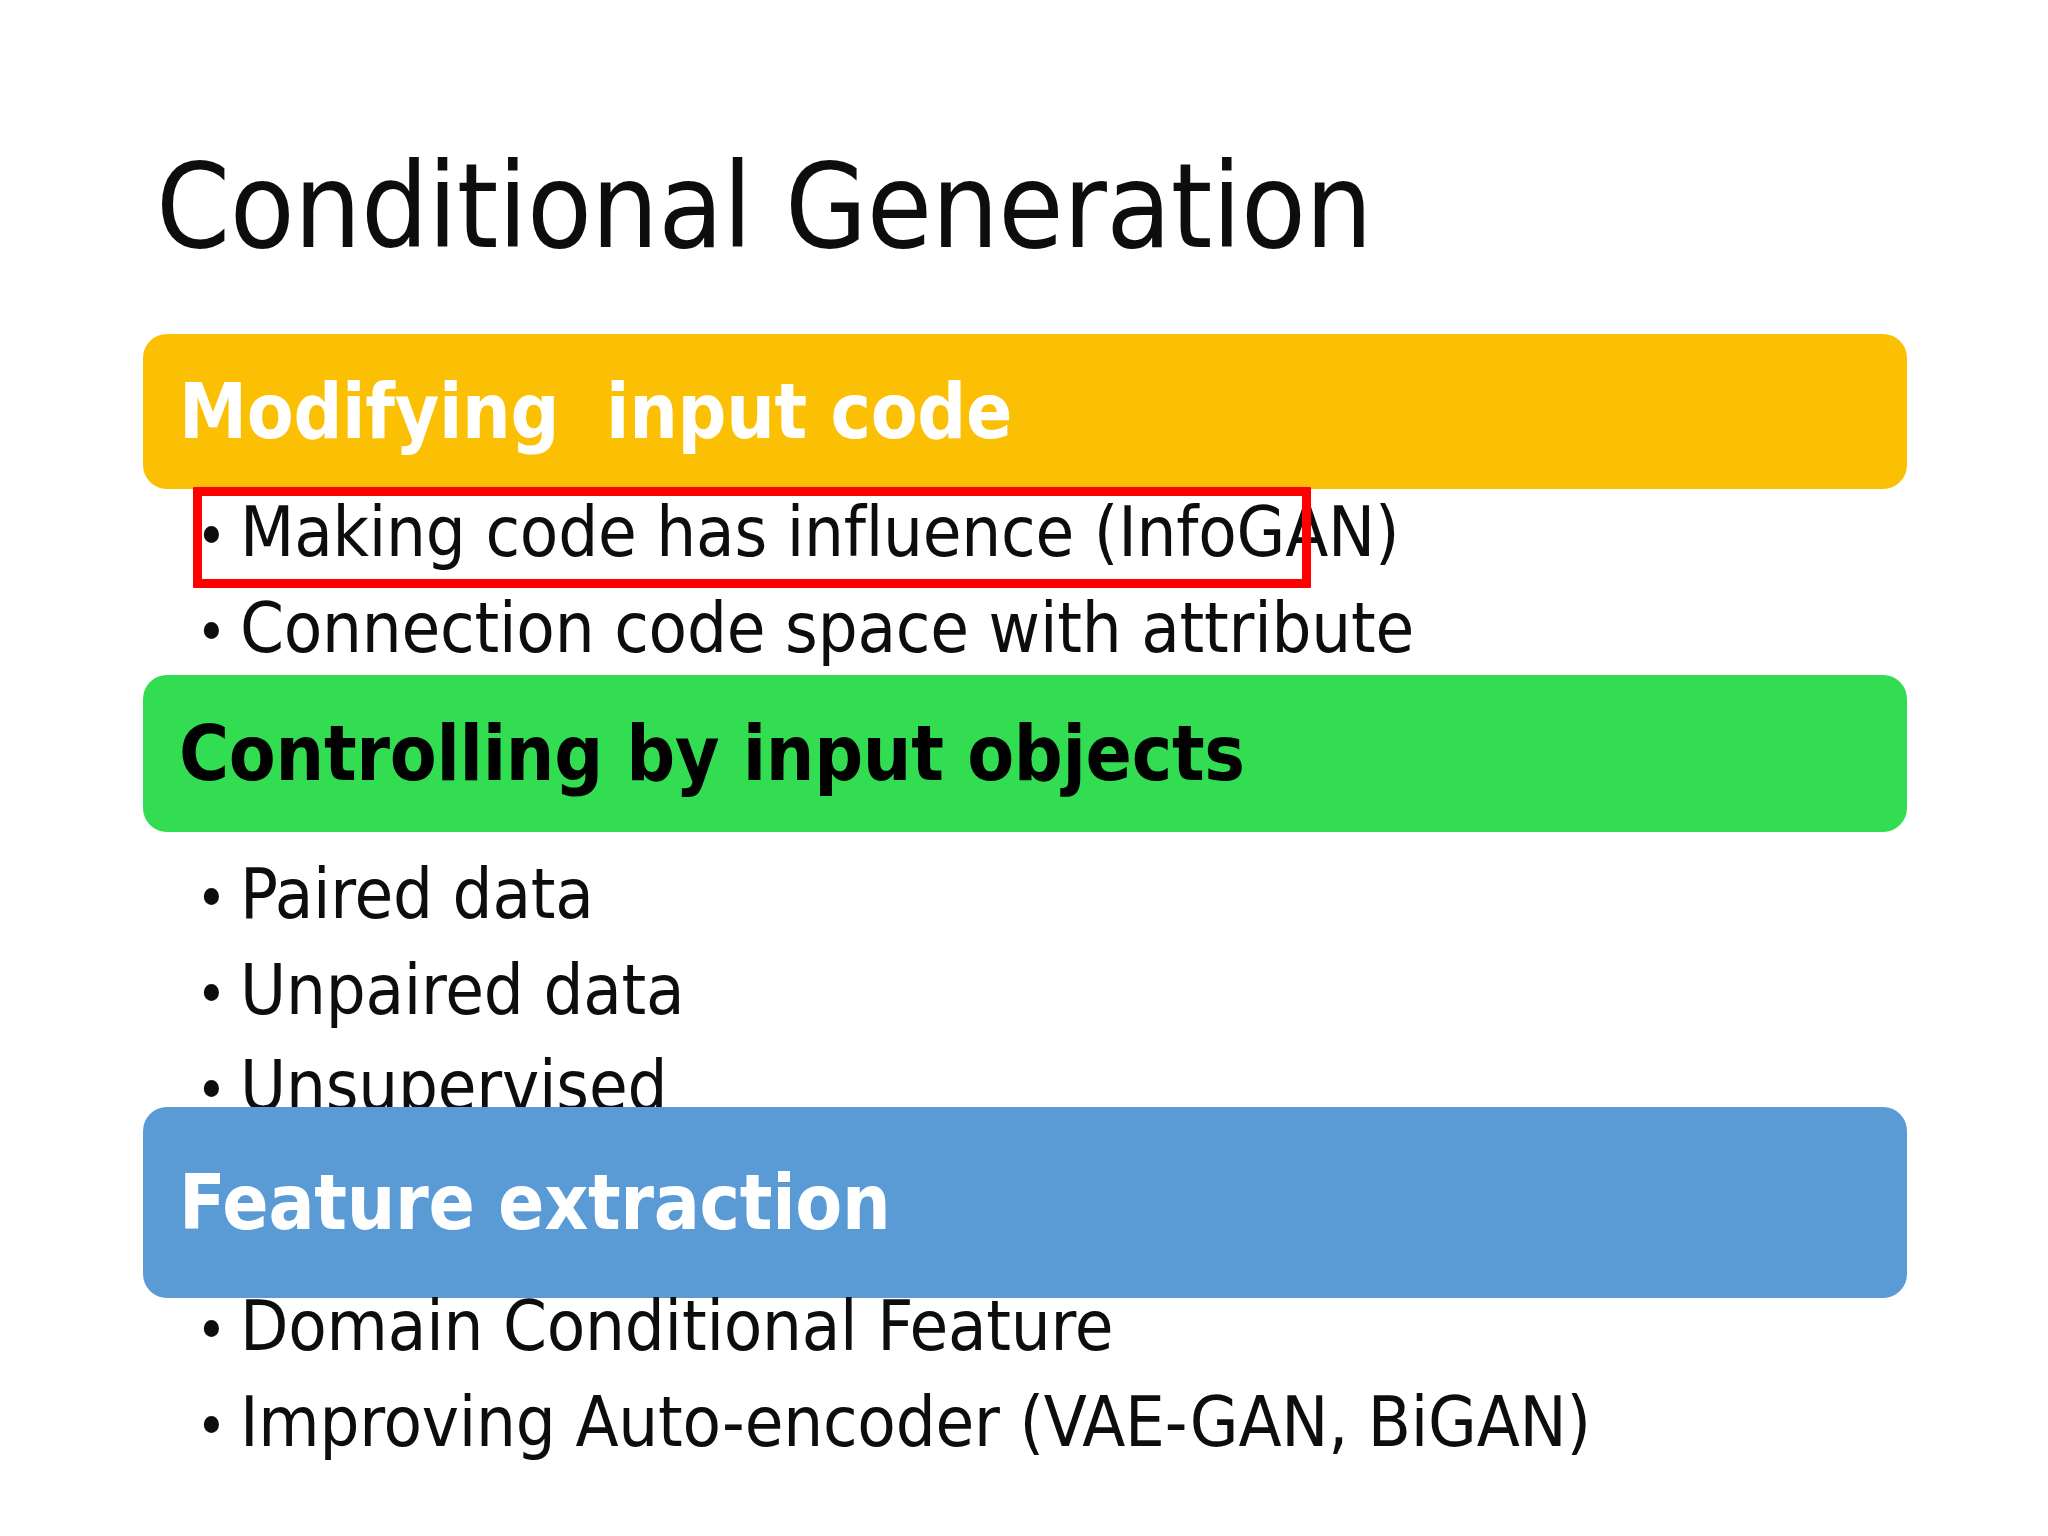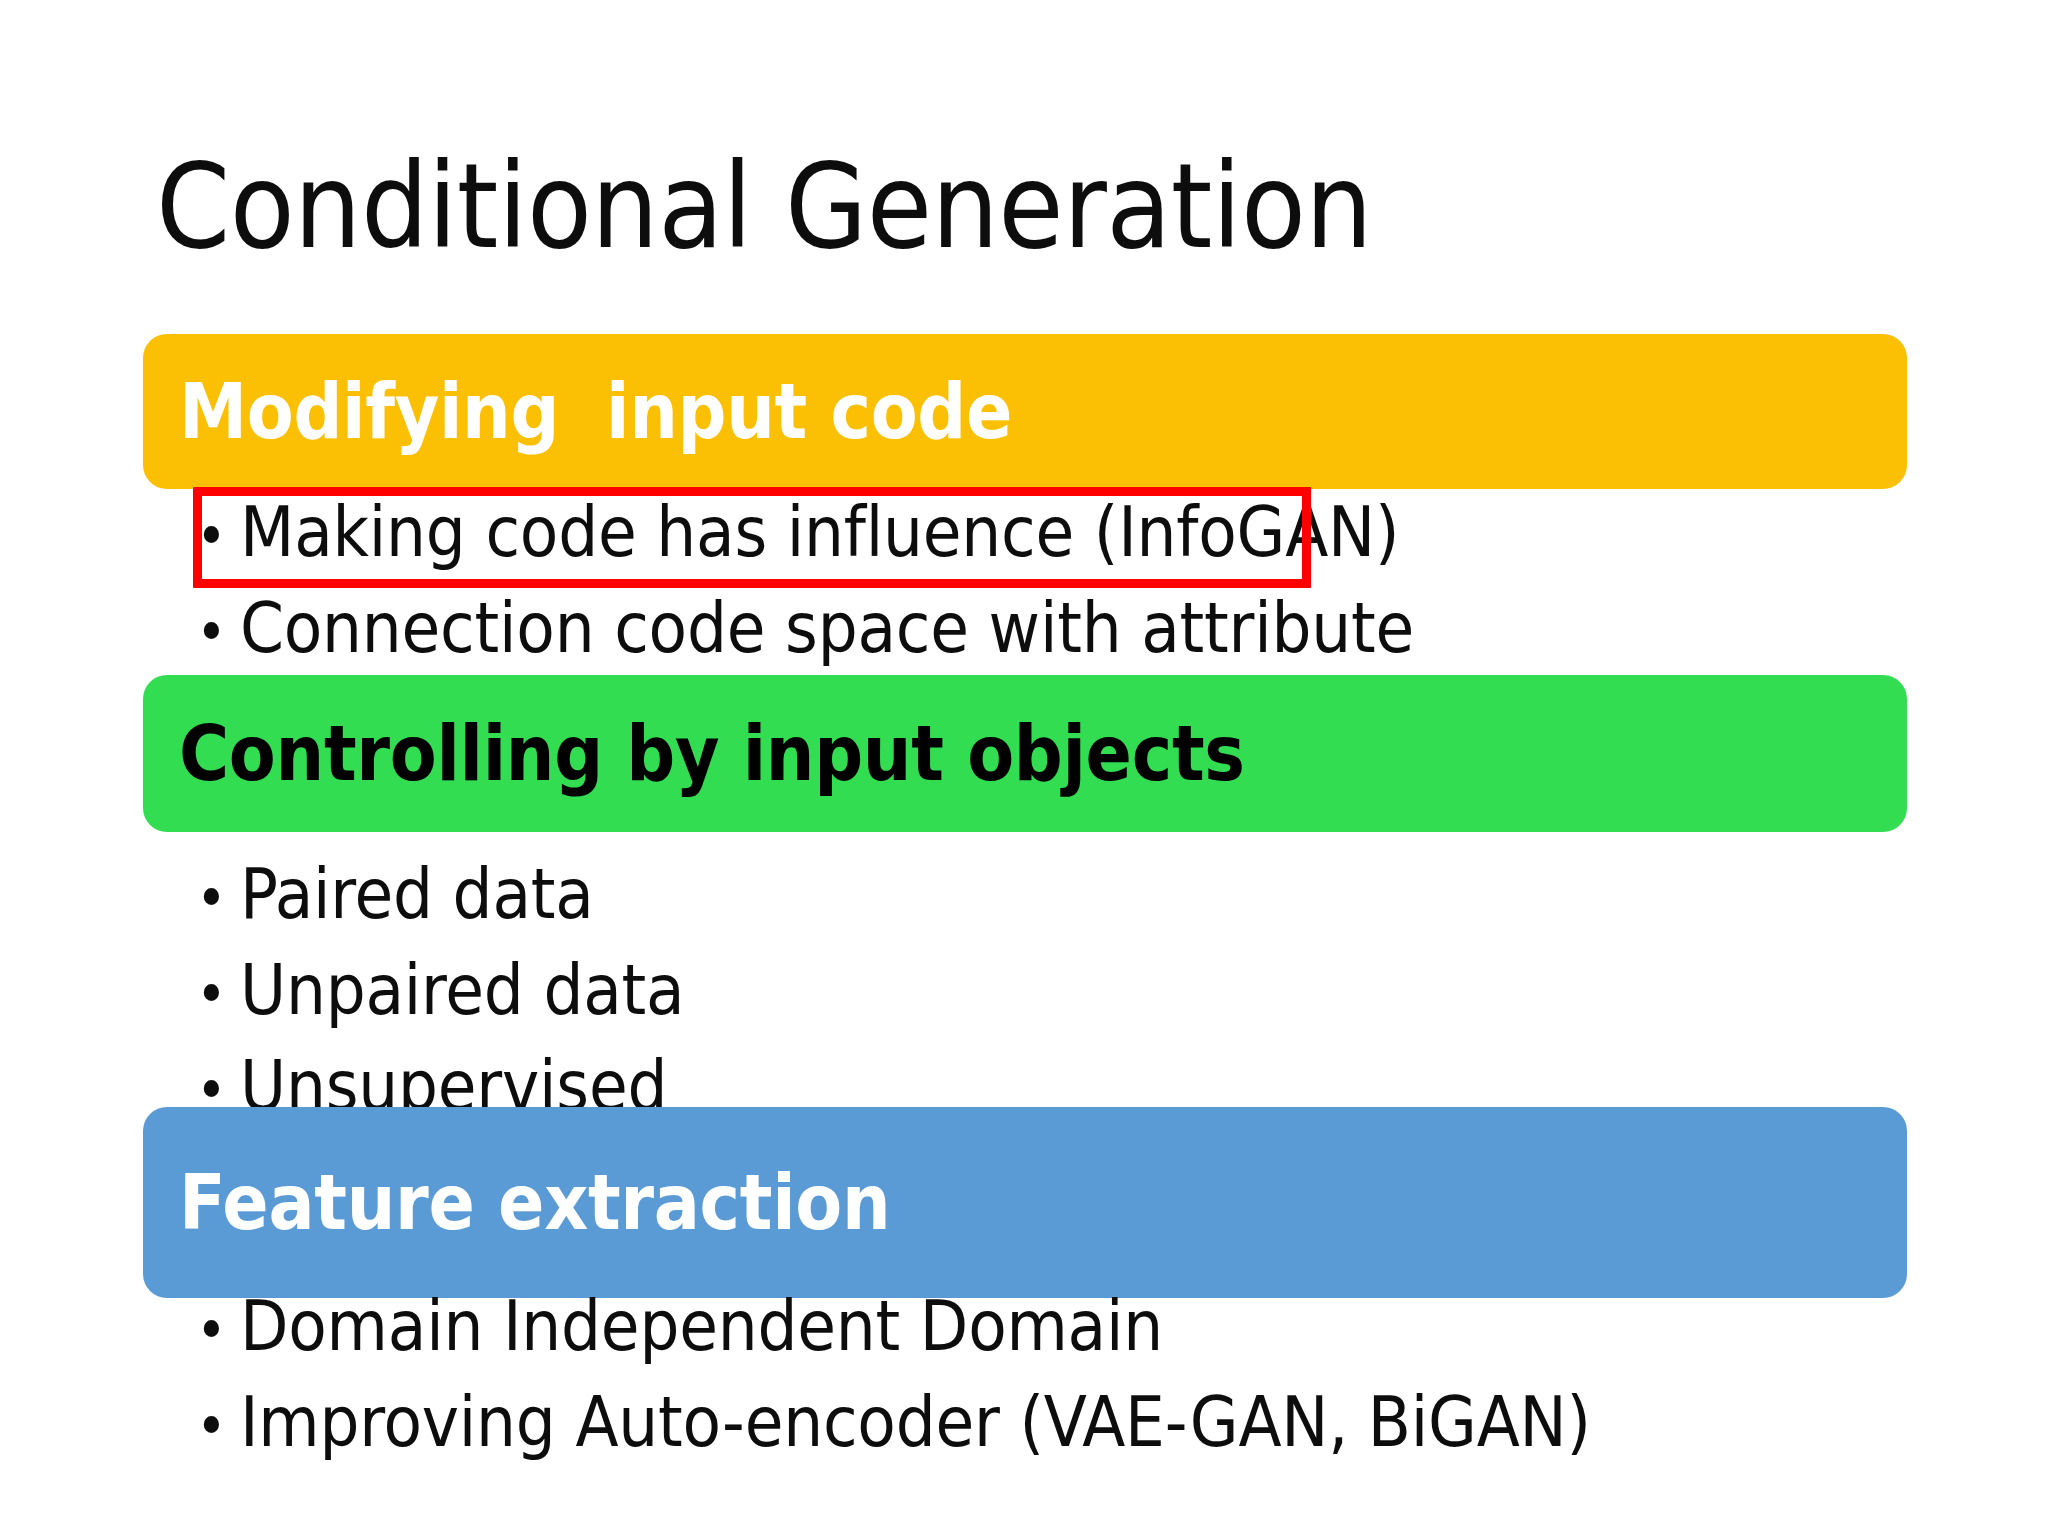--- a/index.html
+++ b/index.html
@@ -153,21 +153,21 @@
     </li>
   </ul>
 
   <div class="banner" id="banner-feature" style="background: rgb(91, 155, 213);">
     <span class="banner-label" style="color: rgb(255, 255, 255);">Feature extraction</span>
   </div>
 
   <ul class="bullet-list" id="list-feature">
     <li class="bullet-item">
       <span class="bullet-dot">•</span>
-      <span class="bullet-text">Domain Independent Domain</span>
+      <span class="bullet-text">Domain Conditional Feature</span>
     </li>
     <li class="bullet-item">
       <span class="bullet-dot">•</span>
       <span class="bullet-text">Improving Auto-encoder (VAE-GAN, BiGAN)</span>
     </li>
   </ul>
 
 </div>
 
 </body></html>

